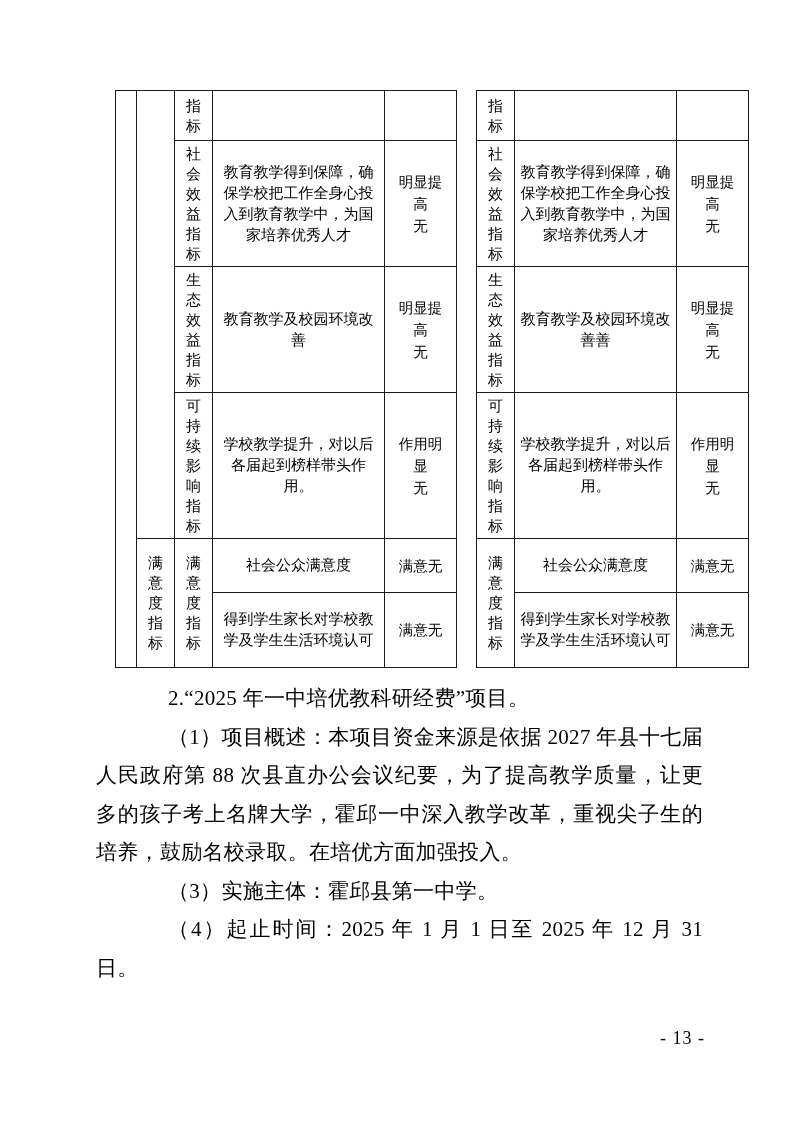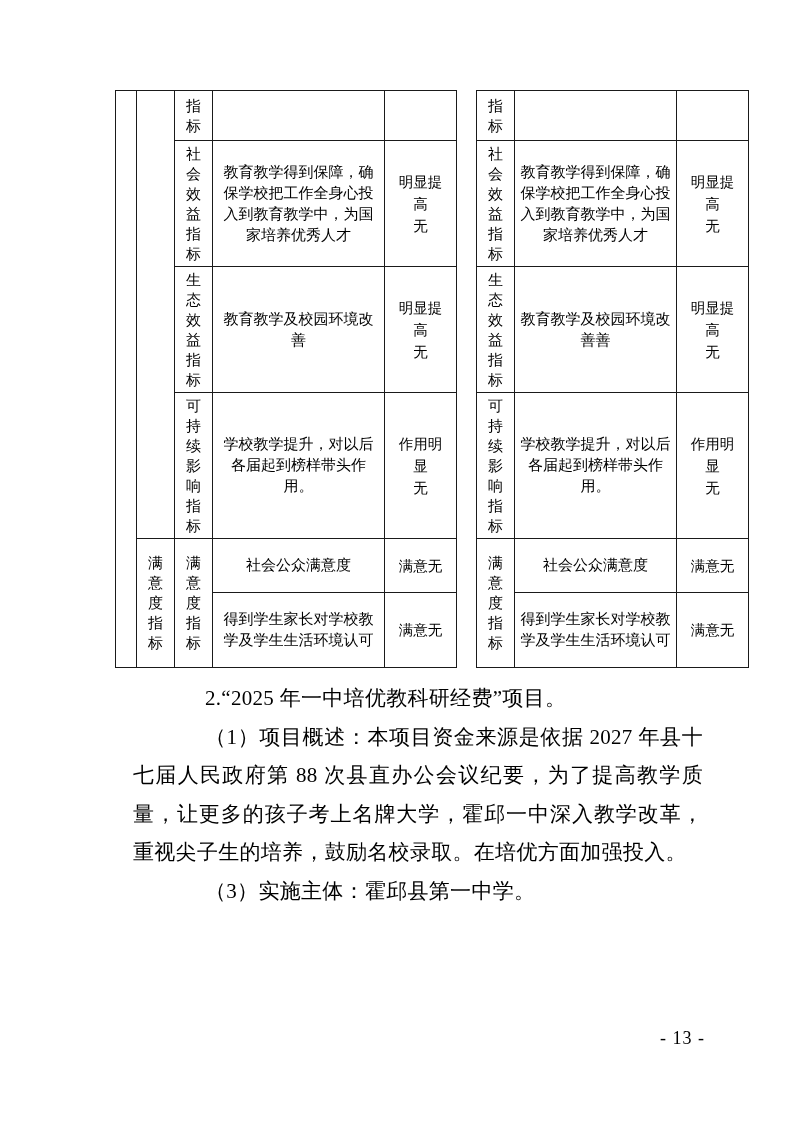--- a/index.html
+++ b/index.html
@@ -55,21 +55,20 @@
   }
   .body-text {
     position: absolute;
     left: 96px;
     right: 90px;
     top: 679px;
     font-size: 21px;
     line-height: 38.5px;
     text-align: justify;
     letter-spacing: 0.3px;
-    margin-left: 37px;
   }
   .body-text p { text-indent: 72px; }
   .page-number {
     position: absolute;
     right: 88px;
     top: 1028px;
     font-size: 18px;
     letter-spacing: 1px;
   }
 </style>
@@ -168,17 +167,18 @@
         </tr>
       </tbody>
     </table>
 
   </div>
 
   <div class="body-text">
     <p>2.“2025 年一中培优教科研经费”项目。</p>
     <p>（1）项目概述：本项目资金来源是依据 2027 年县十七届人民政府第 88 次县直办公会议纪要，为了提高教学质量，让更多的孩子考上名牌大学，霍邱一中深入教学改革，重视尖子生的培养，鼓励名校录取。在培优方面加强投入。</p>
     <p>（3）实施主体：霍邱县第一中学。</p>
+    <p>（4）起止时间：2025 年 1 月 1 日至 2025 年 12 月 31 日。</p>
   </div>
 
   <div class="page-number">- 13 -</div>
 
 </div>
 
 </body></html>

